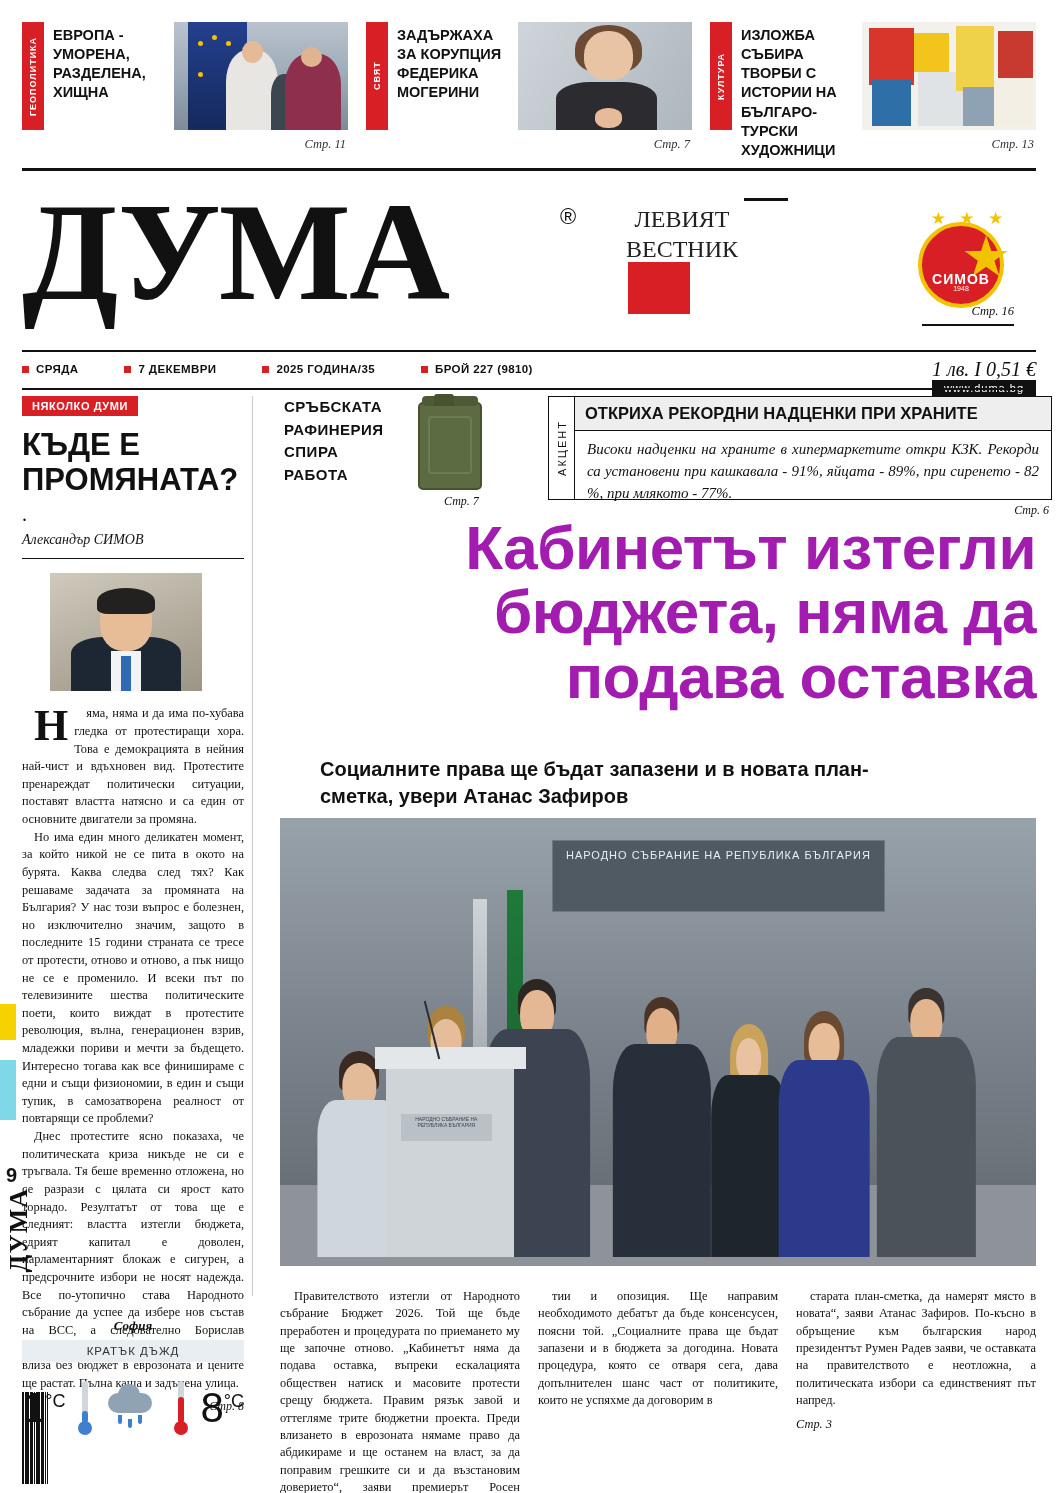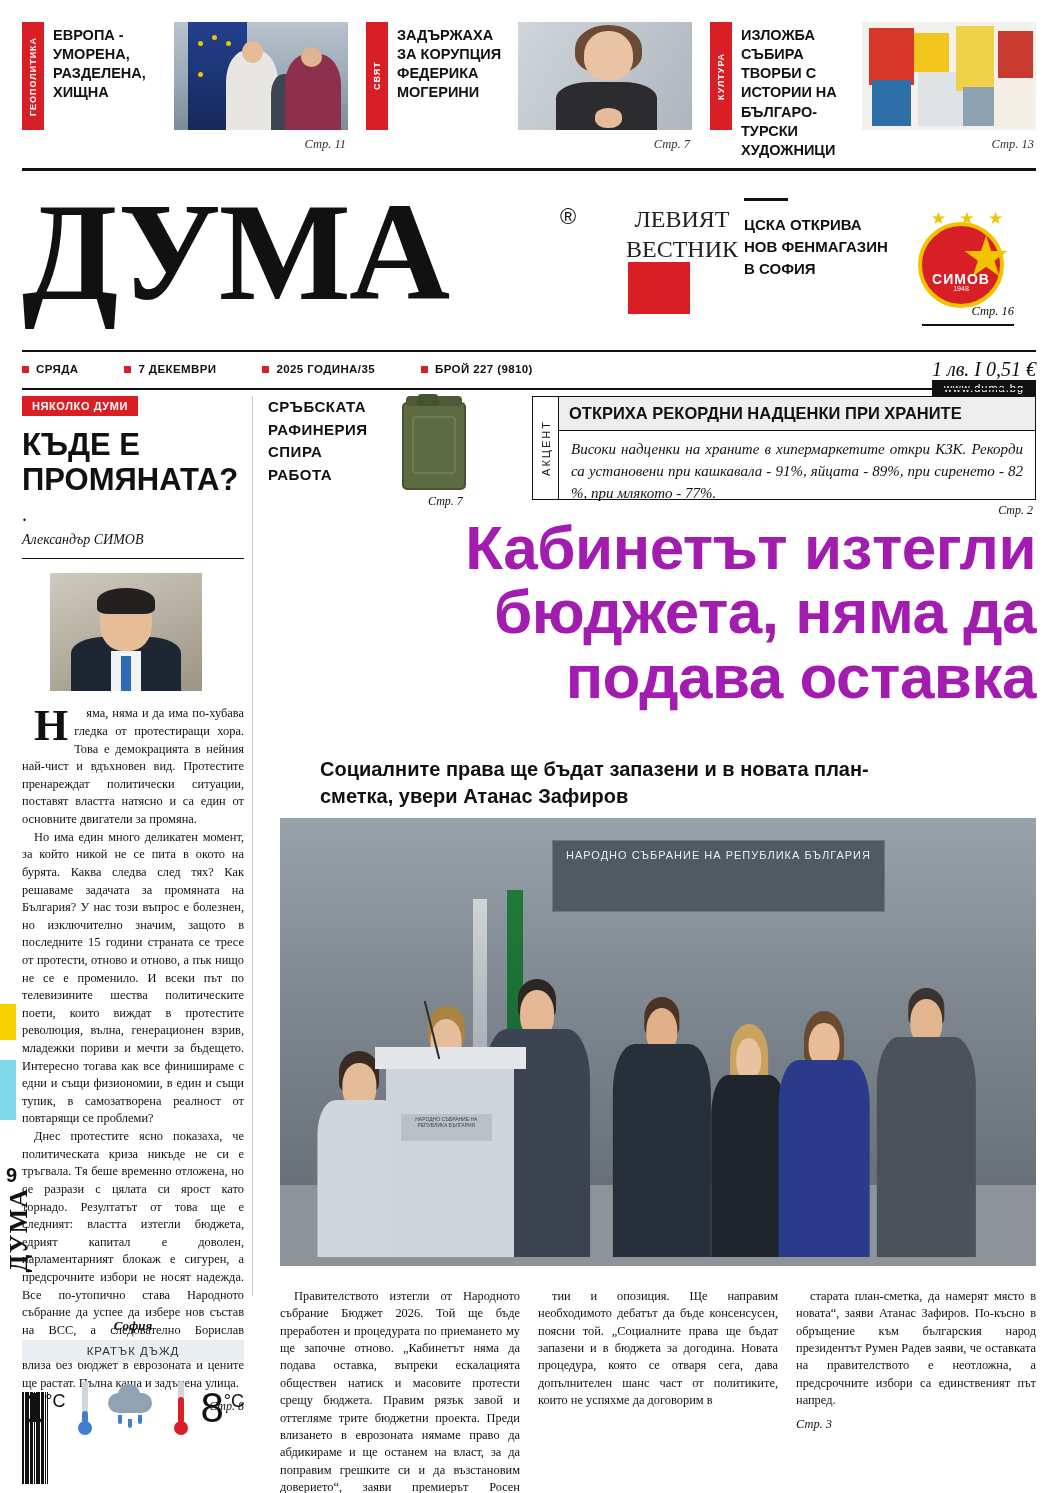--- a/index.html
+++ b/index.html
@@ -196,21 +196,21 @@
   }
   .vert-num {
     position:absolute; left:6px; top:1164px;
     font-family:"Liberation Sans", serif; font-weight:bold; font-size:20px;
   }
   .yellow-tab { position:absolute; left:0; top:1004px; width:16px; height:36px; background:#f5d200; }
   .cyan-tab { position:absolute; left:0; top:1060px; width:16px; height:60px; background:#7fd8e8; }
   .left-vrule { position:absolute; left:252px; top:396px; width:1px; height:900px; background:#c9c9c9; }
 
   
-  .sec-row { position:absolute; top:396px; left:268px; width:768px; height:112px; }
+  .sec-row { position:absolute; top:396px; left:284px; width:768px; height:112px; }
   .sec-left { position:absolute; left:0; top:0; width:250px; display:flex; }
   .sec-left-text {
     font-family:"Liberation Sans", sans-serif; font-weight:bold;
     font-size:15px; line-height:1.5; color:#111; letter-spacing:0.5px; width:112px;
   }
   .jerrycan { position:absolute; left:120px; top:-2px; width:96px; height:104px; }
   .jc-body { position:absolute; left:14px; top:8px; width:64px; height:88px; background:#5c6b42; border-radius:5px; border:2px solid #47522f; }
   .jc-stripe { position:absolute; left:24px; top:22px; width:44px; height:58px; border:2px solid #6d7c52; border-radius:4px; }
   .jc-cap { position:absolute; left:30px; top:0; width:20px; height:12px; background:#47522f; border-radius:3px 3px 0 0; }
   .jc-handle { position:absolute; left:18px; top:2px; width:56px; height:10px; background:#4e5a36; border-radius:4px; }
@@ -348,21 +348,20 @@
   <div class="masthead">
     <div class="logo">ДУМА</div>
     <div class="logo-reg">®</div>
     <div class="logo-sub">
       <div>ЛЕВИЯТ</div>
       <div>ВЕСТНИК</div>
     </div>
     <div class="red-square"></div>
 
     <div class="cska-rule"></div>
-    <div class="cska-text">ЦСКА ОТКРИВА НОВ ФЕНМАГАЗИН В СОФИЯ</div>
 
     <div class="cska-badge">
       <div class="cska-stars-top">
           <span>★</span>
           <span>★</span>
           <span>★</span>
         </div>
       <div class="cska-circle">
         <div class="cska-star">★</div>
         <div class="cska-label">СИМОВ</div>
@@ -478,21 +477,21 @@
     </div>
 
     <div class="accent-box">
       <div class="accent-tag">
           <span>АКЦЕНТ</span>
         </div>
       <div class="accent-main">
         <div class="accent-head">ОТКРИХА РЕКОРДНИ НАДЦЕНКИ ПРИ ХРАНИТЕ</div>
         <div class="accent-body">Високи надценки на храните в хипермаркетите откри КЗК. Рекорди са установени при кашкавала - 91%, яйцата - 89%, при сиренето - 82 %, при млякото - 77%.</div>
       </div>
-      <div class="accent-page">Стр. 2</div>
+      <div class="accent-page">Стр. 6</div>
     </div>
   </div>
 
   <div class="headline">Кабинетът изтегли бюджета, няма да подава оставка</div>
   <div class="subhead">Социалните права ще бъдат запазени и в новата план-сметка, увери Атанас Зафиров</div>
 
   <div class="main-photo">
     <div class="mp-wall"></div>
     <div class="mp-banner">НАРОДНО СЪБРАНИЕ НА РЕПУБЛИКА БЪЛГАРИЯ</div>
     <div class="mp-floor"></div>
@@ -545,18 +544,18 @@
   <div class="bottom-cols">
     <div class="bcol">
       <p>Правителството изтегли от Народното събрание Бюджет 2026. Той ще бъде преработен и процедурата по приемането му ще започне отново. „Кабинетът няма да подава оставка, въпреки ескалацията обществен натиск и масовите протести срещу бюджета. Правим рязък завой и оттегляме трите бюджетни проекта. Преди влизането в еврозоната нямаме право да абдикираме и ще останем на власт, за да поправим грешките си и да възстановим доверието“, заяви премиерът Росен Желязков. Той увери, че ще бъдат разгледани всички постъпили предложения от социални партньори, пар-</p>
     </div>
     <div class="bcol">
       <p>тии и опозиция. Ще направим необходимото дебатът да бъде консенсусен, поясни той.
 „Социалните права ще бъдат запазени и в бюджета за догодина. Новата процедура, която се отваря сега, дава допълнителен шанс част от политиките, които не успяхме да договорим в</p>
     </div>
     <div class="bcol">
       <p>старата план-сметка, да намерят място в новата“, заяви Атанас Зафиров.
-По-късно в обръщение към българския народ президентът Румен Радев заяви, че оставката на правителството е неотложна, а предсрочните избори са единственият път напред.</p>
+По-късно в обръщение към българския народ президентът Румен Радев заяви, че оставката на правителството е неотложна, а политическата избори са единственият път напред.</p>
       <div class="pg">Стр. 3</div>
     </div>
   </div>
 
 </div>
 
 </body></html>

